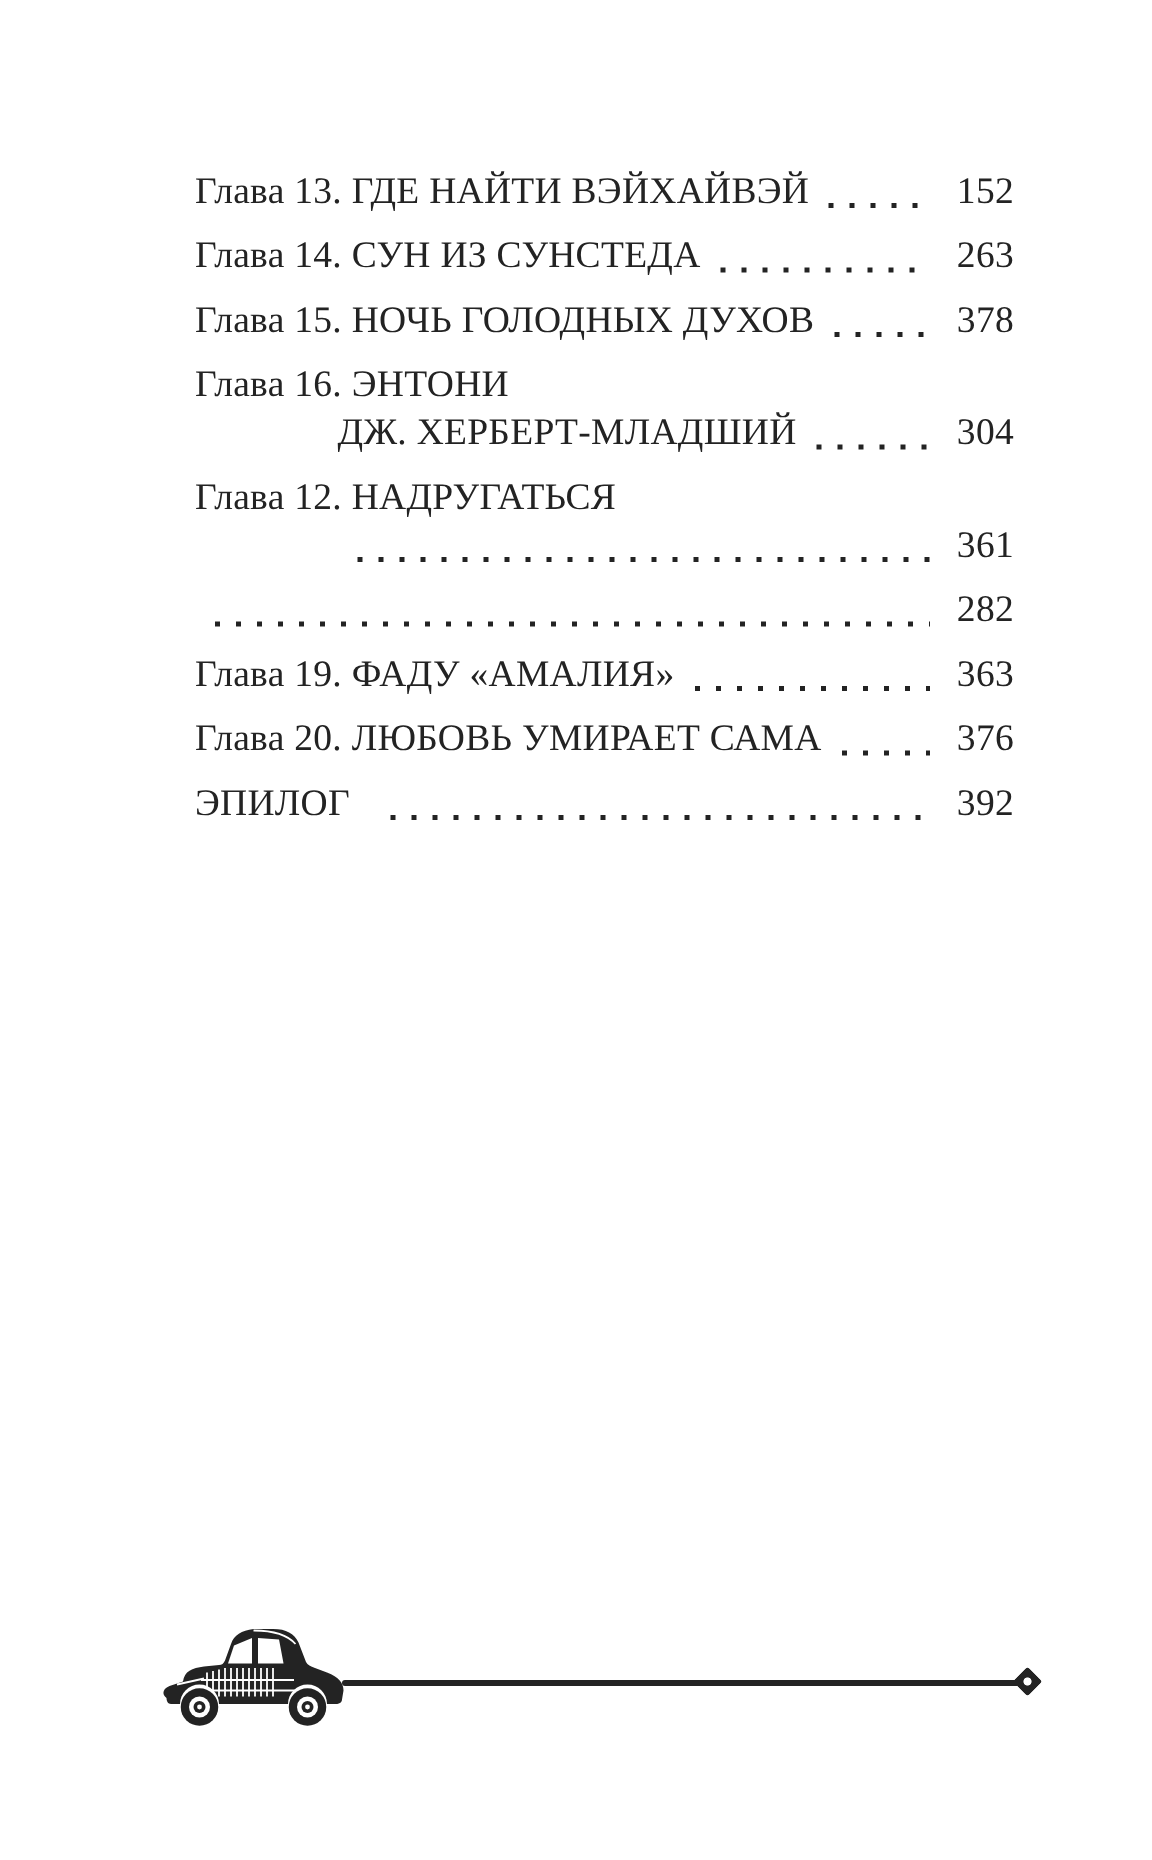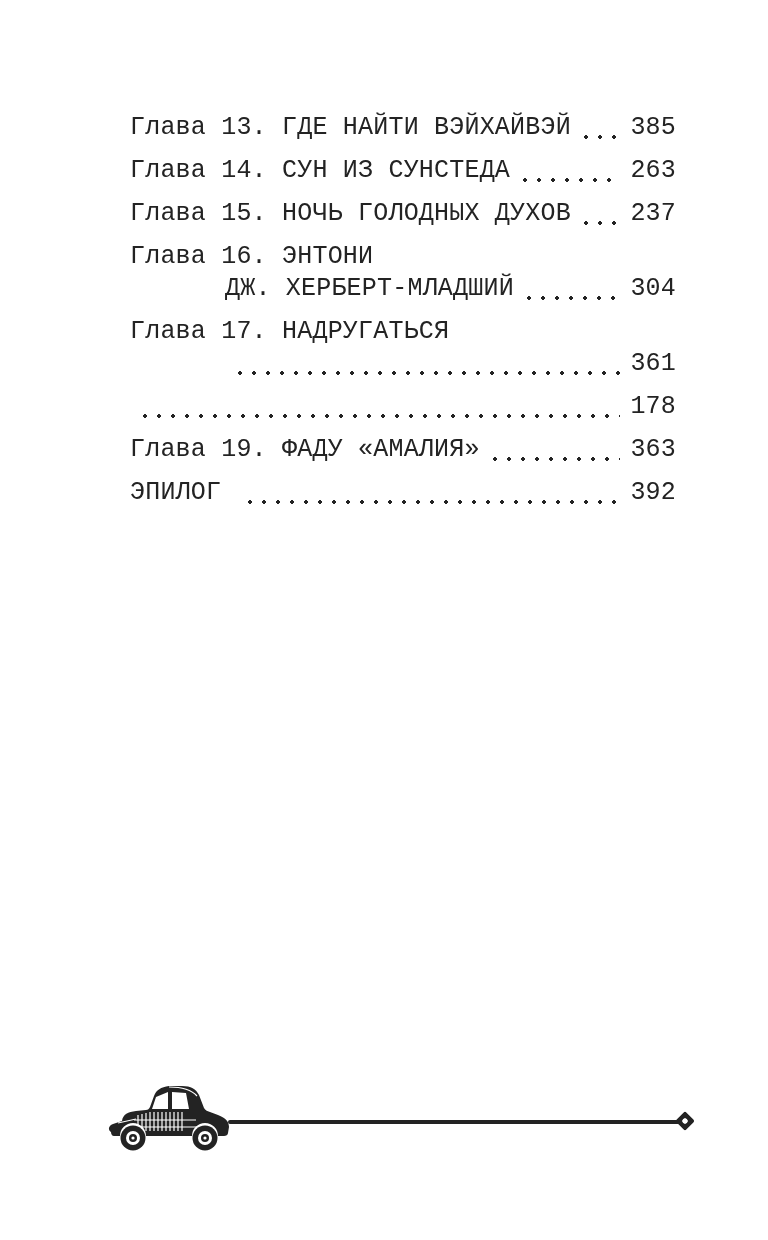--- a/index.html
+++ b/index.html
@@ -5,21 +5,21 @@
   :root{
     --ink: #232323;
     --paper: #ffffff;
   }
   html,body{ margin:0; padding:0; background:#ffffff; }
   .page{
     position:relative;
     width:768px;
     height:1240px;
     background:var(--paper);
-    font-family:Liberation Mono, monospace;
+    font-family:Liberation Serif, serif;
     color:var(--ink);
     overflow:hidden;
   }
   .toc{
     position:absolute;
     left:130px;
     top:112px;
     width:546px;
   }
   .entry{ margin-bottom:11px; }
@@ -79,76 +79,83 @@
 <body>
 
 <div class="page">
 
   <div class="toc">
 
     <div class="entry">
       <div class="row">
         <span class="title">Глава 13. ГДЕ НАЙТИ ВЭЙХАЙВЭЙ</span>
         <span class="leader"></span>
-        <span class="pagenum">385</span>
+        <span class="pagenum">152</span>
       </div>
     </div>
 
     <div class="entry">
       <div class="row">
         <span class="title">Глава 14. СУН ИЗ СУНСТЕДА</span>
         <span class="leader"></span>
         <span class="pagenum">263</span>
       </div>
     </div>
 
     <div class="entry">
       <div class="row">
         <span class="title">Глава 15. НОЧЬ ГОЛОДНЫХ ДУХОВ</span>
         <span class="leader"></span>
-        <span class="pagenum">237</span>
+        <span class="pagenum">378</span>
       </div>
     </div>
 
     <div class="entry">
       <div class="row">
         <span class="title">Глава 16. ЭНТОНИ</span>
       </div>
       <div class="row indented">
         <span class="title">ДЖ. ХЕРБЕРТ-МЛАДШИЙ</span>
         <span class="leader"></span>
         <span class="pagenum">304</span>
       </div>
     </div>
 
     <div class="entry">
       <div class="row">
-        <span class="title">Глава 17. НАДРУГАТЬСЯ</span>
+        <span class="title">Глава 12. НАДРУГАТЬСЯ</span>
       </div>
       <div class="row indented">
         <span class="leader"></span>
         <span class="pagenum">361</span>
       </div>
     </div>
 
     <div class="entry">
       <div class="row">
         <span class="leader"></span>
-        <span class="pagenum">178</span>
+        <span class="pagenum">282</span>
       </div>
     </div>
 
     <div class="entry">
       <div class="row">
         <span class="title">Глава 19. ФАДУ «АМАЛИЯ»</span>
         <span class="leader"></span>
         <span class="pagenum">363</span>
       </div>
     </div>
 
+    <div class="entry">
+      <div class="row">
+        <span class="title">Глава 20. ЛЮБОВЬ УМИРАЕТ САМА</span>
+        <span class="leader"></span>
+        <span class="pagenum">376</span>
+      </div>
+    </div>
 
     <div class="entry">
       <div class="row">
         <span class="title">ЭПИЛОГ</span>
         <span class="leader" style="margin-left:22px"></span>
         <span class="pagenum">392</span>
       </div>
     </div>
 
     <div class="entry">

